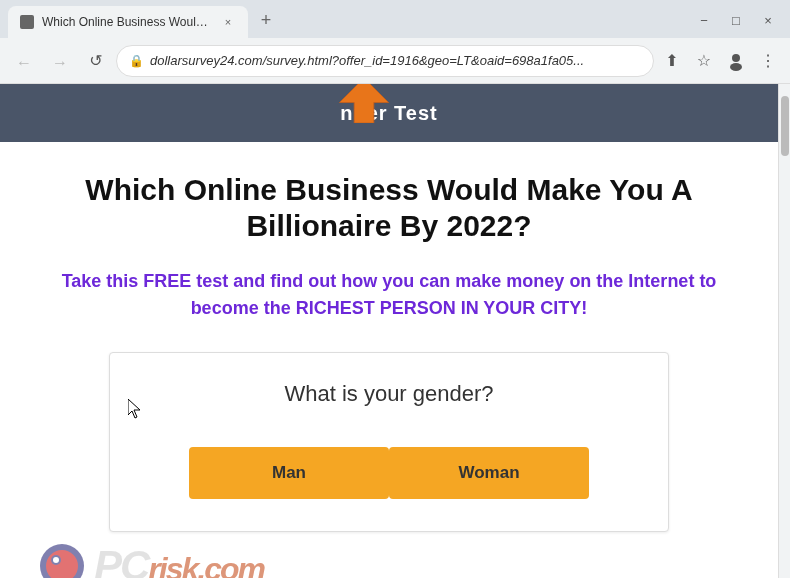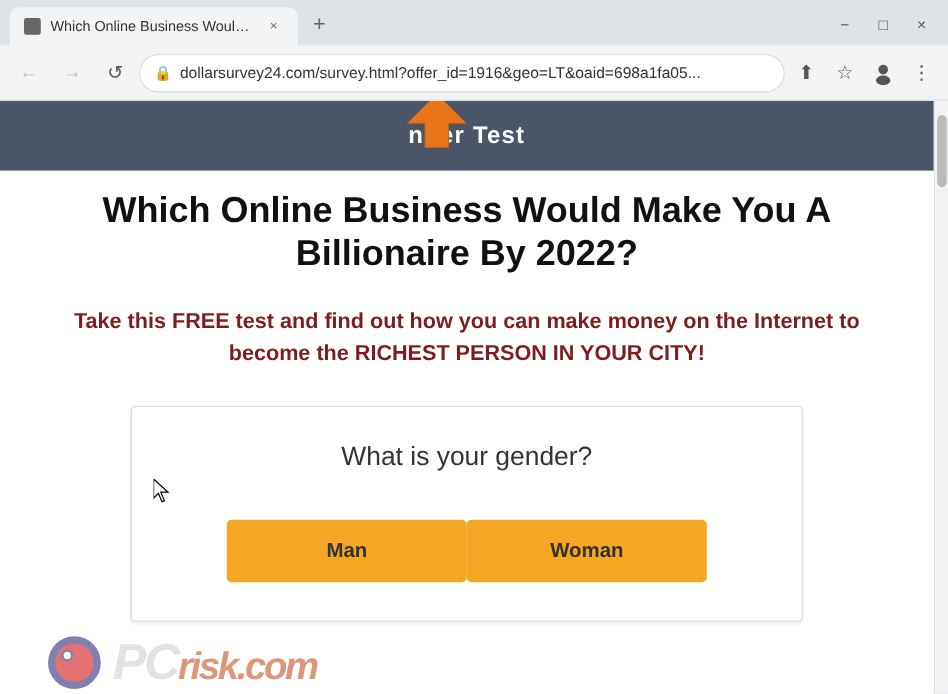--- a/index.html
+++ b/index.html
@@ -18,40 +18,40 @@
     .tab-spacer { flex: 1; }
     .window-controls { display: flex; gap: 4px; align-items: center; margin-bottom: 4px; }
     .wc-btn { width: 28px; height: 28px; display: flex; align-items: center; justify-content: center; font-size: 13px; color: #555; cursor: pointer; }
 
     
     .nav-bar { background: #f1f3f4; height: 46px; display: flex; align-items: center; padding: 0 8px; gap: 4px; border-bottom: 1px solid #ddd; }
     .nav-btn { width: 32px; height: 32px; display: flex; align-items: center; justify-content: center; border-radius: 50%; cursor: pointer; color: #555; font-size: 16px; }
     .nav-btn.disabled { color: #bbb; cursor: default; }
     .address-bar { flex: 1; height: 32px; background: #fff; border-radius: 16px; display: flex; align-items: center; padding: 0 12px; gap: 6px; border: 1px solid #ddd; font-size: 13px; color: #333; }
     .lock-icon { color: #555; font-size: 12px; }
-    .url-text { flex: 1; font-size: 13px; color: #333; overflow: hidden; text-overflow: ellipsis; white-space: nowrap; }
+    .url-text { flex: 1; font-size: 13px; color: #333; overflow: hidden; text-overflow: ellipsis; white-space: nowrap; font-style: italic; }
     .share-icon, .star-icon, .profile-icon, .menu-icon { width: 28px; height: 28px; display: flex; align-items: center; justify-content: center; cursor: pointer; border-radius: 50%; color: #555; font-size: 16px; }
 
     
     .page-area { flex: 1; display: flex; overflow: hidden; }
     .page-content { flex: 1; background: #fff; overflow-y: auto; position: relative; }
     .scrollbar { width: 12px; background: #f1f3f4; border-left: 1px solid #ddd; position: relative; }
     .scrollbar-thumb { width: 8px; height: 60px; background: #bbb; border-radius: 4px; margin: 2px auto; position: absolute; top: 10px; left: 2px; }
 
     
     .page-header { background: #4a5568; height: 58px; display: flex; align-items: center; justify-content: center; position: relative; }
     .page-header-text { color: #fff; font-size: 20px; font-weight: 600; letter-spacing: 1px; }
 
     
     .arrow-icon { width: 50px; height: 45px; }
 
     
-    .main-body { padding: 16px 60px 20px; text-align: center; }
+    .main-body { padding: 30px 60px 20px; text-align: center; }
     .headline { font-size: 30px; font-weight: 800; color: #111; line-height: 1.2; margin-bottom: 24px; }
-    .subtext { font-size: 18px; font-weight: 700; color: #7f1d1d; line-height: 1.5; margin-bottom: 30px; }
+    .subtext { font-size: 18px; font-weight: 700; color: #6d28d9; line-height: 1.5; margin-bottom: 30px; }
 
     
     .survey-card { background: #fff; border: 1px solid #ddd; border-radius: 4px; max-width: 560px; margin: 0 auto; padding: 28px 40px 32px; box-shadow: 0 1px 3px rgba(0,0,0,0.08); }
     .survey-question { font-size: 22px; color: #333; margin-bottom: 40px; }
     .survey-buttons { display: flex; justify-content: center; }
     .survey-btn { flex: 1; max-width: 200px; padding: 16px 0; font-size: 17px; font-weight: 600; color: #333; background: #f5a623; border: none; border-radius: 4px; cursor: pointer; }
 
     
     .watermark { position: absolute; bottom: 20px; left: 20px; display: flex; align-items: center; gap: 10px; opacity: 0.55; }
     .pc-logo { display: flex; align-items: center; }

